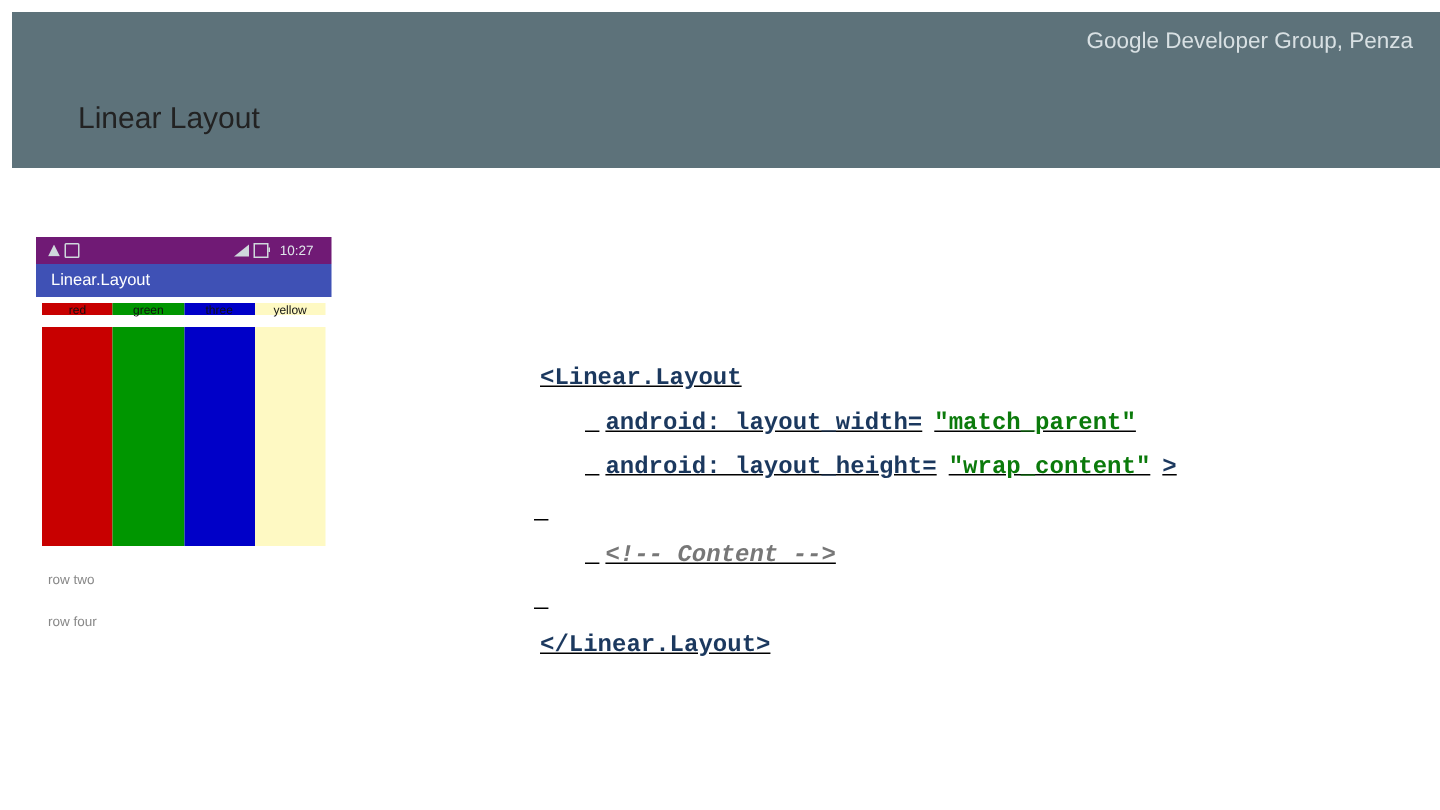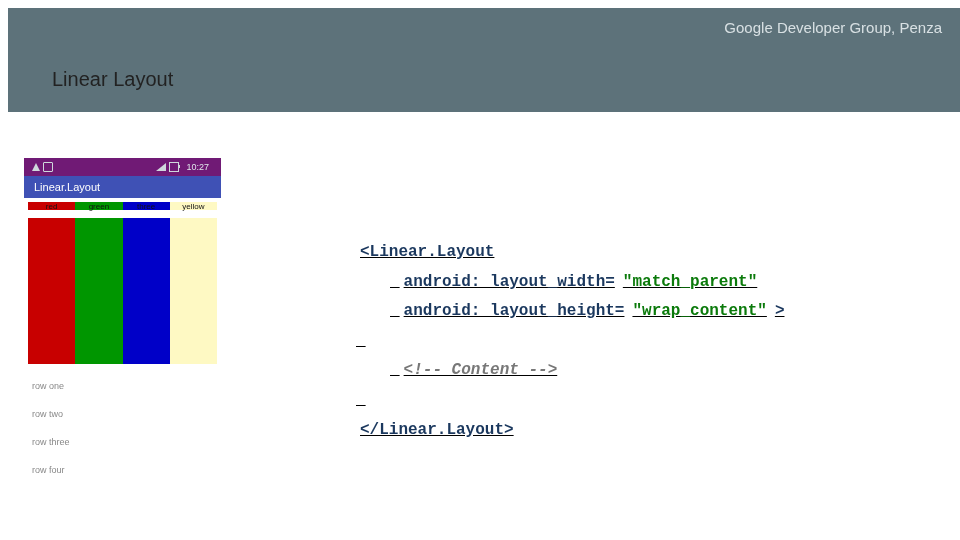--- a/index.html
+++ b/index.html
@@ -176,23 +176,21 @@
       <div class="c-blue">three</div>
       <div class="c-yellow">yellow</div>
     </div>
     <div class="tallrow">
       <div class="c-red"></div>
       <div class="c-green"></div>
       <div class="c-blue"></div>
       <div class="c-yellow"></div>
     </div>
     <div class="rows">
-      <div class="r">row one</div>
       <div class="r">row two</div>
-      <div class="r">row three</div>
       <div class="r">row four</div>
     </div>
   </div>
 
   <div class="code">
     <div>
       <span class="nv">&lt;Linear.Layout</span>
     </div>
     <div>
       <span class="indent"></span>

